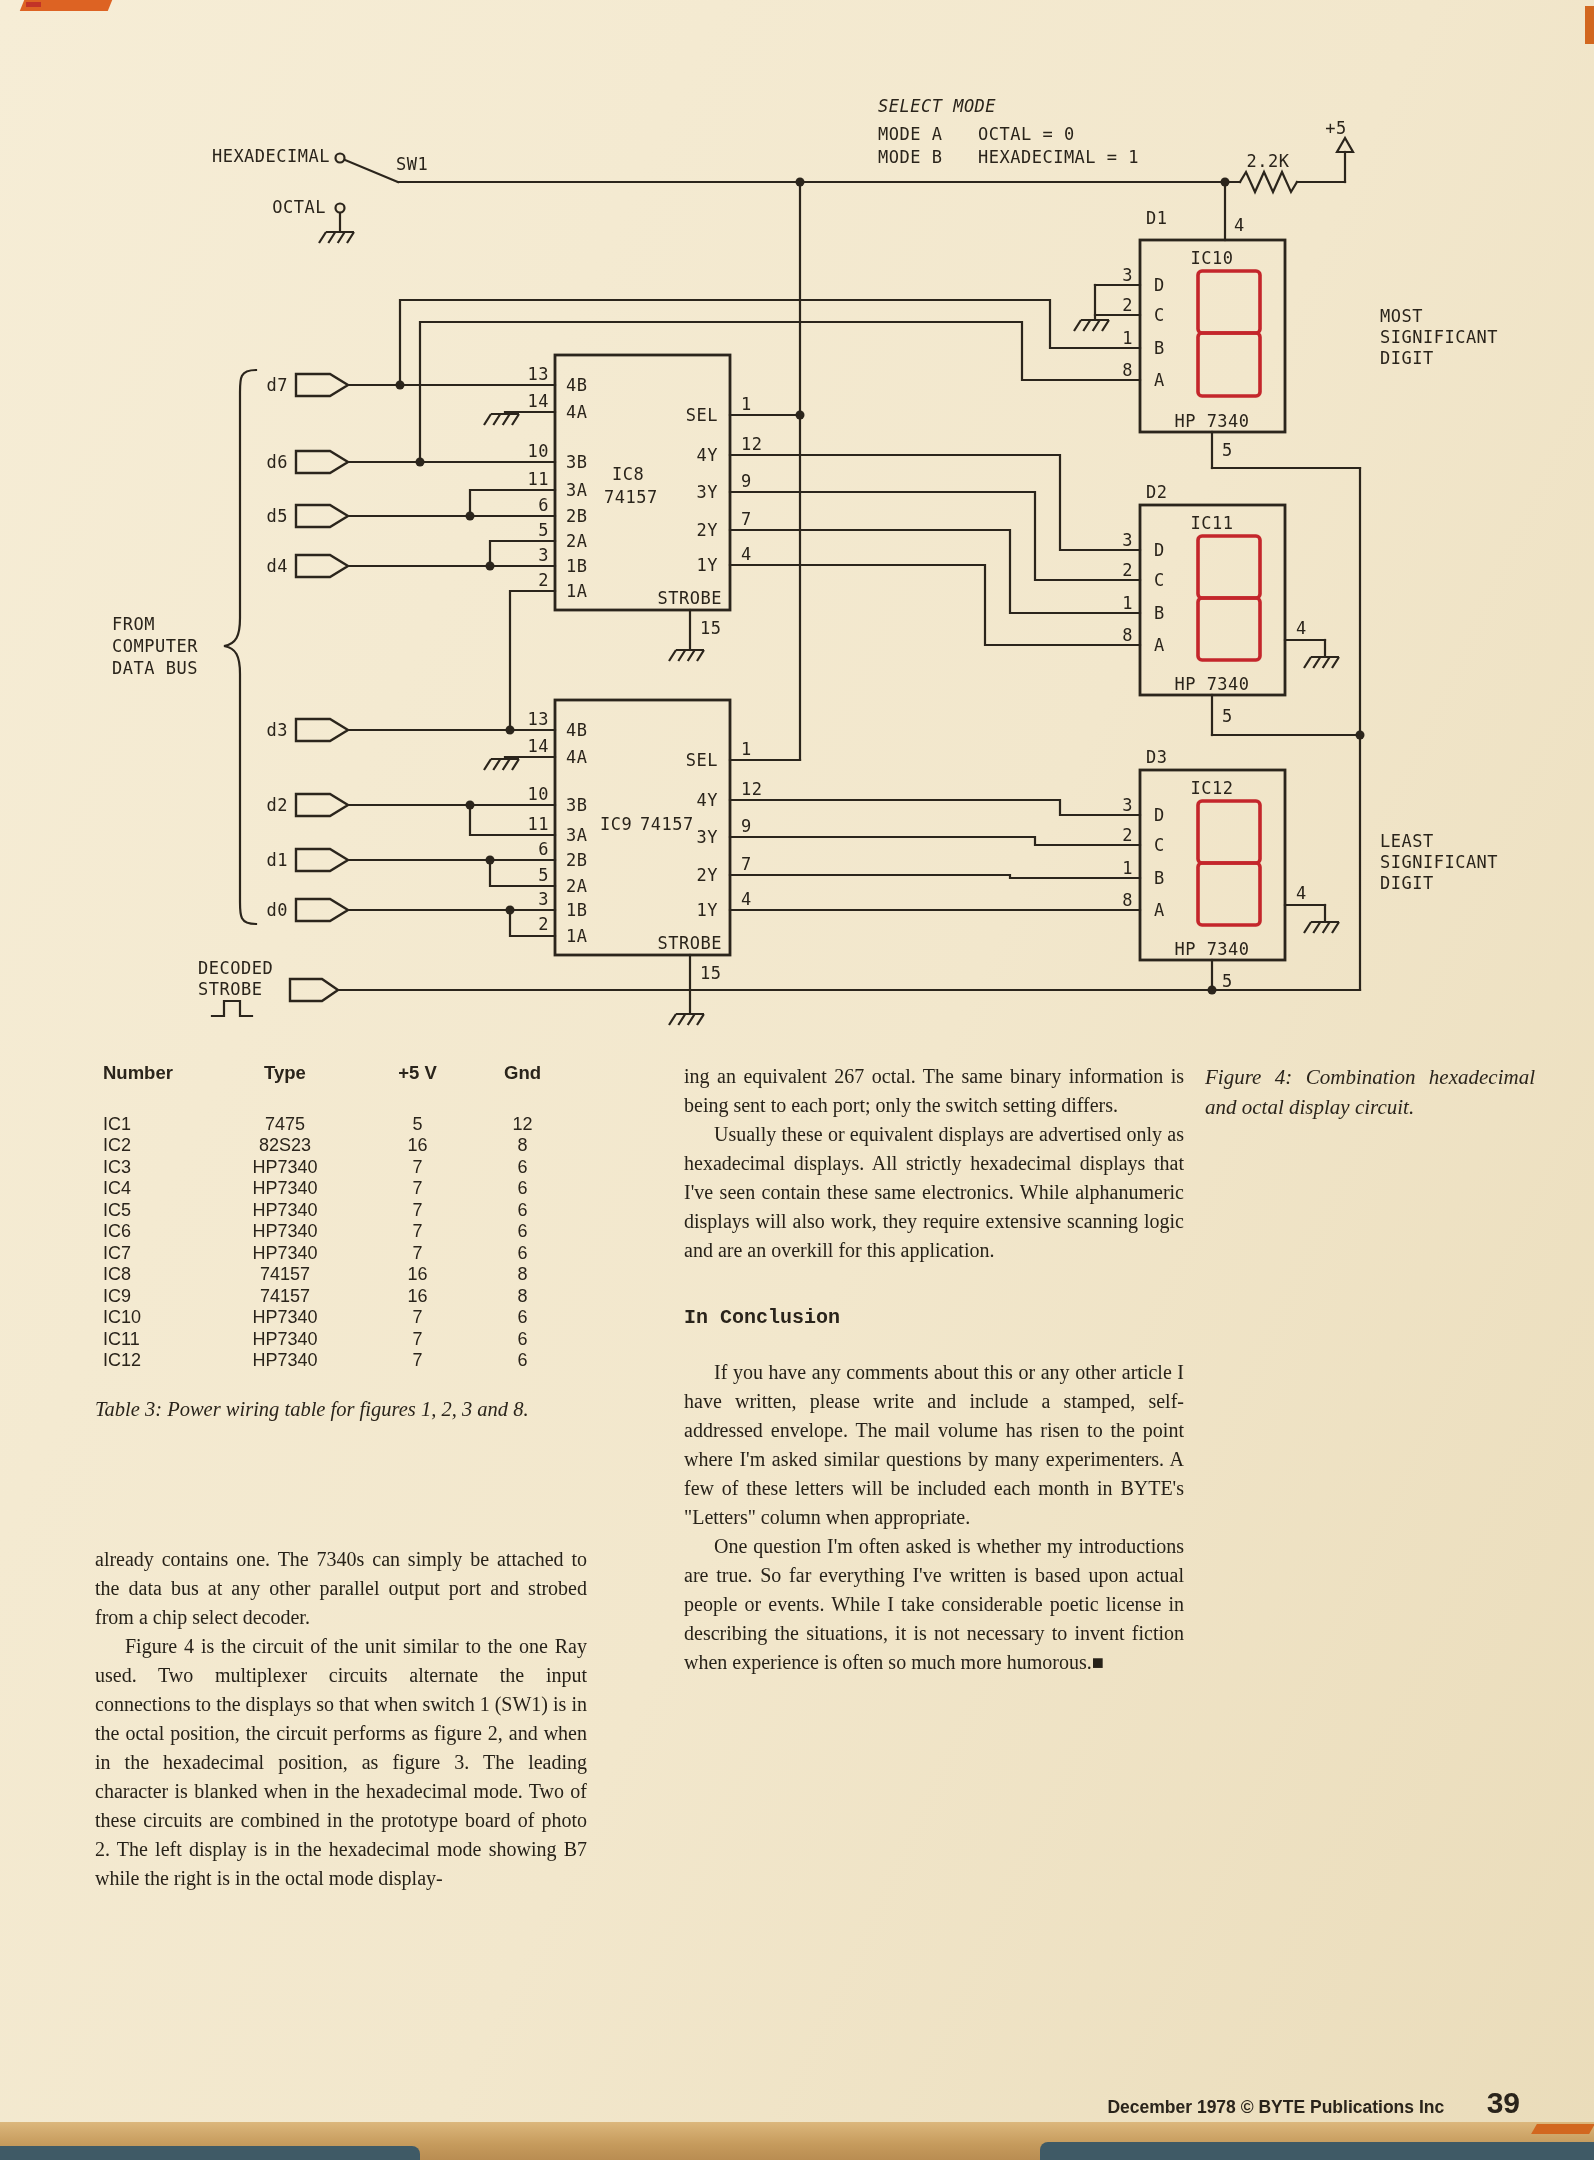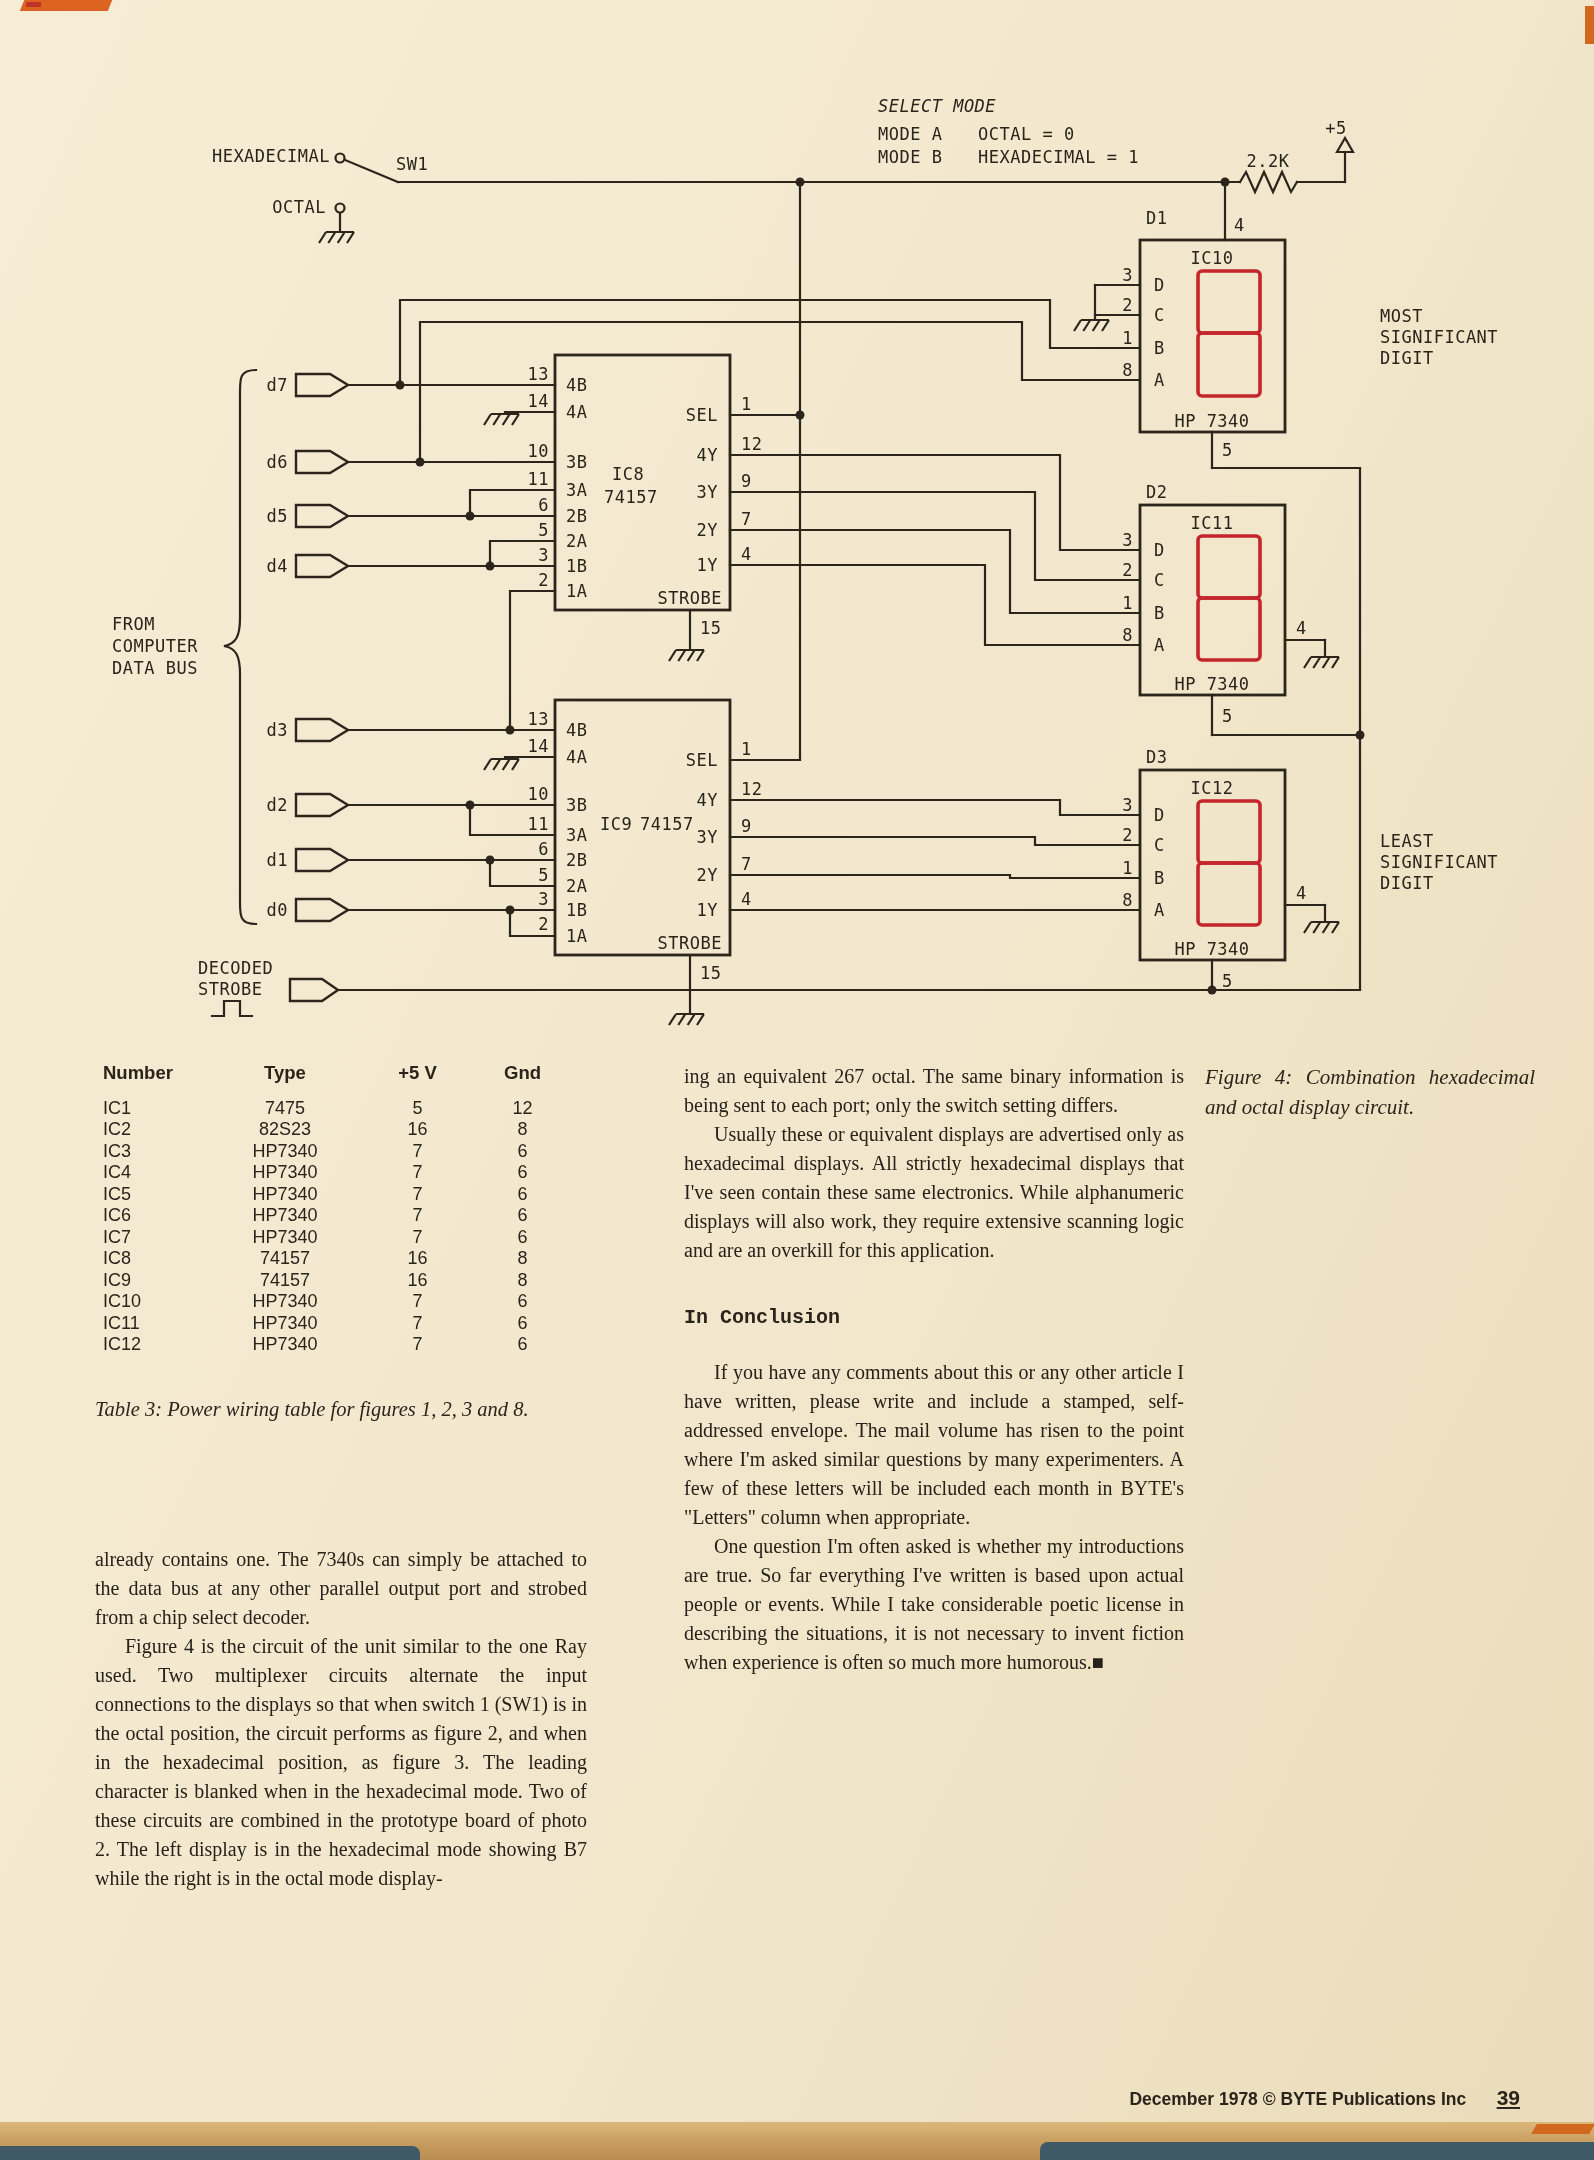--- a/index.html
+++ b/index.html
@@ -18,21 +18,21 @@
   .w line,.w polyline,.w path{stroke:#2b251c;stroke-width:2.2;fill:none;stroke-linecap:square;}
   .bx{stroke:#2b251c;stroke-width:2.8;fill:none;}
   .dot{fill:#2b251c;}
   .arw{stroke:#2b251c;stroke-width:2.4;fill:none;}
   .cmp{stroke:#2b251c;stroke-width:2.2;fill:#f2e7cc;}
   .gndp{stroke:#2b251c;stroke-width:2.2;fill:none;}
   .seg rect{stroke:#c4262b;stroke-width:3.6;fill:none;}
   
   .table3{position:absolute;left:95px;top:1062px;width:475px;color:#2a241b;}
   .t3head,.t3row{display:grid;grid-template-columns:115px 150px 115px 95px;line-height:21.5px;}
-  .t3head{font-weight:bold;margin-bottom:14px;font-size:18.5px;}
+  .t3head{font-weight:bold;margin-bottom:30px;font-size:18.5px;}
   .t3row{font-size:18px;}
   .t3c{text-align:center;}
   .t3c.c0,.t3c.h0{text-align:left;padding-left:8px;}
   .t3caption{
     position:absolute;left:95px;top:1396px;width:480px;
     font-family:"Liberation Serif",serif;font-style:italic;font-size:20.5px;line-height:27px;color:#2a241b;
   }
   
   .col{position:absolute;color:#272219;font-family:"Liberation Serif",serif;font-size:20px;line-height:29px;text-align:justify;}
   .col p{margin:0;}
@@ -43,21 +43,21 @@
     font-family:Liberation Mono, monospace;font-weight:bold;font-size:20px;color:#2a241b;
     margin:38px 0 26px 0;text-align:left;
   }
   .figcap{
     position:absolute;left:1205px;top:1062px;width:330px;
     font-family:"Liberation Serif",serif;font-style:italic;font-size:21px;line-height:30px;color:#2a241b;text-align:justify;
   }
   
   .footer{position:absolute;left:900px;top:2086px;width:620px;text-align:right;color:#2a241b;}
   .footer .ftext{font-size:17.5px;font-weight:bold;}
-  .footer .pgnum{font-size:21px;font-weight:bold;margin-left:26px;text-decoration:underline;}
+  .footer .pgnum{font-size:30px;font-weight:bold;margin-left:38px;}
   
   .deco{position:absolute;}
   .d-top-orange{left:22px;top:0;width:88px;height:11px;background:#dd6323;transform:skewX(-22deg);}
   .d-top-red{left:26px;top:2px;width:15px;height:5px;background:#c23327;}
   .d-right-orange{left:1585px;top:6px;width:9px;height:38px;background:#d2671f;}
   .d-bottom-strip{left:0;top:2122px;width:1594px;height:38px;background:linear-gradient(180deg,#dcb77c 0%,#c59a5c 60%,#b98d52 100%);}
   .d-bottom-dark-left{left:0;top:2146px;width:420px;height:14px;background:#3f5a66;border-radius:0 8px 0 0;}
   .d-bottom-dark-right{left:1040px;top:2142px;width:554px;height:18px;background:#3f5a66;border-radius:8px 0 0 0;}
   .d-bottom-orange{left:1534px;top:2124px;width:58px;height:10px;background:#d2671f;transform:skewX(-30deg);}
 </style>

